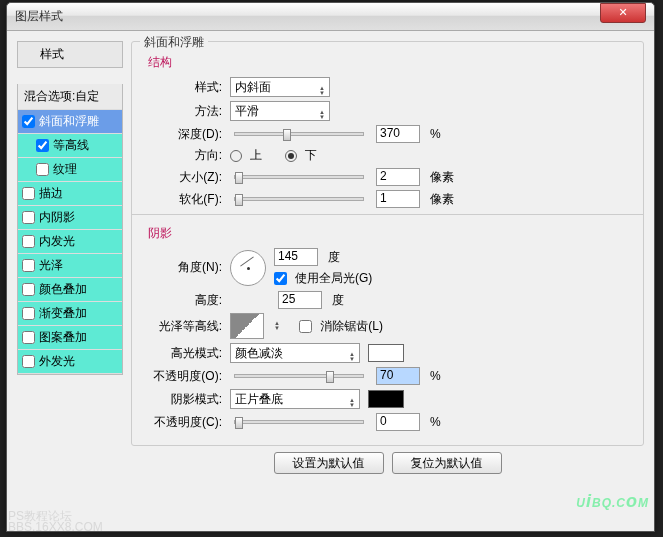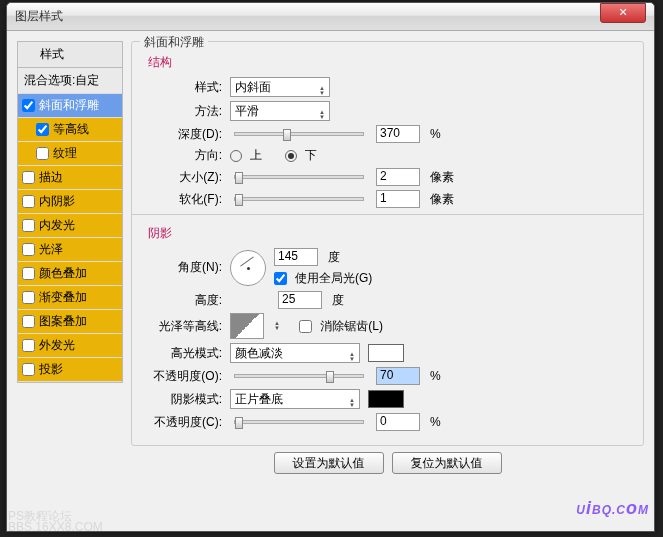--- a/index.html
+++ b/index.html
@@ -4,21 +4,21 @@
 <style>
 * { box-sizing: border-box; margin: 0; padding: 0; font-family: "Microsoft YaHei", "SimSun", sans-serif; font-size: 12px; }
 body { background: #222; width: 663px; height: 537px; position: relative; overflow: hidden; }
 .window { position: absolute; top: 2px; left: 6px; width: 649px; height: 530px; background: #f0f0f0; border: 1px solid #555; border-radius: 5px 5px 0 0; box-shadow: 0 0 8px rgba(0,0,0,0.5); }
 .titlebar { height: 28px; background: linear-gradient(#fefefe, #e8e8e8 45%, #d5d5d5 50%, #e0e0e0); border-bottom: 1px solid #aaa; display: flex; align-items: center; padding: 0 8px; border-radius: 5px 5px 0 0; }
 .titlebar-text { color: #333; font-size: 12px; }
 .close-btn { margin-left: auto; width: 46px; height: 20px; background: linear-gradient(#e77, #c33); border: 1px solid #833; border-radius: 0 0 3px 3px; color: #fff; text-align: center; line-height: 16px; font-size: 11px; margin-top: -8px; }
 .content { display: flex; padding: 10px; gap: 8px; height: calc(100% - 28px); }
 .left-panel { width: 106px; }
 .left-header { background: #e8e8e8; border: 1px solid #bbb; padding: 4px 22px; text-align: left; }
-.left-list { border: 1px solid #bbb; border-top: none; background: #eab308; }
+.left-list { border: 1px solid #bbb; border-top: none; background: #5eead4; margin-top: 16px; }
 .left-row-plain { border-bottom: 1px solid #ddd; padding: 4px 6px; background: #eaeaea; }
 .left-row { display: flex; align-items: center; gap: 4px; border-bottom: 1px solid #ddd; padding: 3px 4px; }
 .left-row.selected { background: #6b9de8; color: #fff; }
 .left-row.sub { padding-left: 18px; }
 .left-row input[type=checkbox] { width: 13px; height: 13px; }
 .center-panel { flex: 1; position: relative; }
 .groupbox { border: 1px solid #ccc; border-radius: 3px; padding: 8px 10px 10px; margin-bottom: 6px; position: relative; }
 .groupbox-title { position: absolute; top: -8px; left: 8px; background: #f0f0f0; padding: 0 4px; color: #333; }
 .subtitle { margin: 4px 0 6px 6px; color: #be185d; }
 .row { display: flex; align-items: center; margin: 4px 0; gap: 8px; }
@@ -40,21 +40,21 @@
 .color-sw { width: 36px; height: 18px; border: 1px solid #666; }
 .color-sw.white { background: #fff; }
 .color-sw.black { background: #000; }
 .btn-row { display: flex; gap: 8px; justify-content: center; margin-top: 6px; }
 .dlg-btn { width: 110px; height: 22px; border: 1px solid #888; background: linear-gradient(#fefefe,#e3e3e3); border-radius: 3px; text-align: center; line-height: 20px; }
 .right-panel { width: 114px; display: flex; flex-direction: column; gap: 6px; }
 .right-btn { height: 22px; border: 1px solid #888; background: linear-gradient(#fefefe,#e3e3e3); border-radius: 3px; text-align: center; line-height: 20px; }
 .prev-row { display: flex; align-items: center; gap: 4px; margin-top: 4px; justify-content: center; }
 .preview-box { width: 70px; height: 70px; background: #e5e5e5; border: 1px solid #bbb; margin: 6px auto 0; display: flex; align-items: center; justify-content: center; }
 .prev-shape { width: 34px; height: 28px; border-right: 2px solid #ccc; border-bottom: 2px solid #ccc; box-shadow: inset -1px -1px 2px rgba(0,0,0,0.15); }
-.watermark { position: absolute; bottom: 17px; right: 14px; color: #8b5cf6; font-family: Arial, sans-serif; font-size: 24px; font-weight: bold; font-style: italic; letter-spacing: 1px; text-align: right; }
+.watermark { position: absolute; bottom: 24px; right: 14px; color: #86efac; font-family: Arial, sans-serif; font-size: 24px; font-weight: bold; font-style: italic; letter-spacing: 1px; text-align: right; }
 .watermark .o { font-size: 18px; }
 .wm2 { position: absolute; bottom: 4px; left: 8px; color: rgba(180,180,180,0.4); font-size: 10px; line-height: 11px; }
 </style>
 </head>
 <body>
 
 <div class="window">
   <div class="titlebar">
     <span class="titlebar-text">图层样式</span>
     <div class="close-btn">✕</div>
@@ -102,24 +102,20 @@
           <span>渐变叠加</span>
         </div>
         <div class="left-row">
           <input type="checkbox" style="">
           <span>图案叠加</span>
         </div>
         <div class="left-row">
           <input type="checkbox" style="">
           <span>外发光</span>
         </div>
-        <div class="left-row">
-          <input type="checkbox" style="">
-          <span>投影</span>
-        </div>
       </div>
     </div>
 
     <div class="center-panel">
       <div class="groupbox">
         <div class="groupbox-title">斜面和浮雕</div>
 
         <div class="subtitle">结构</div>
         <div class="row">
           <span class="lbl">样式:</span>

